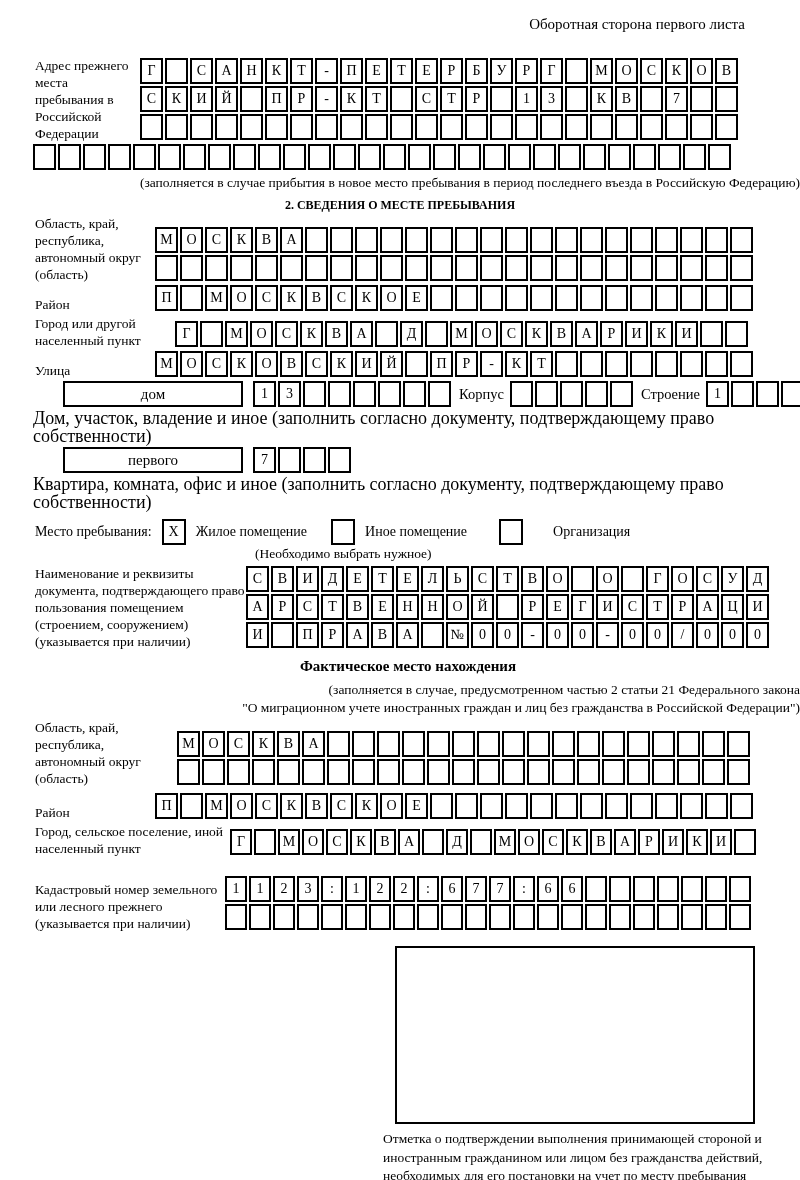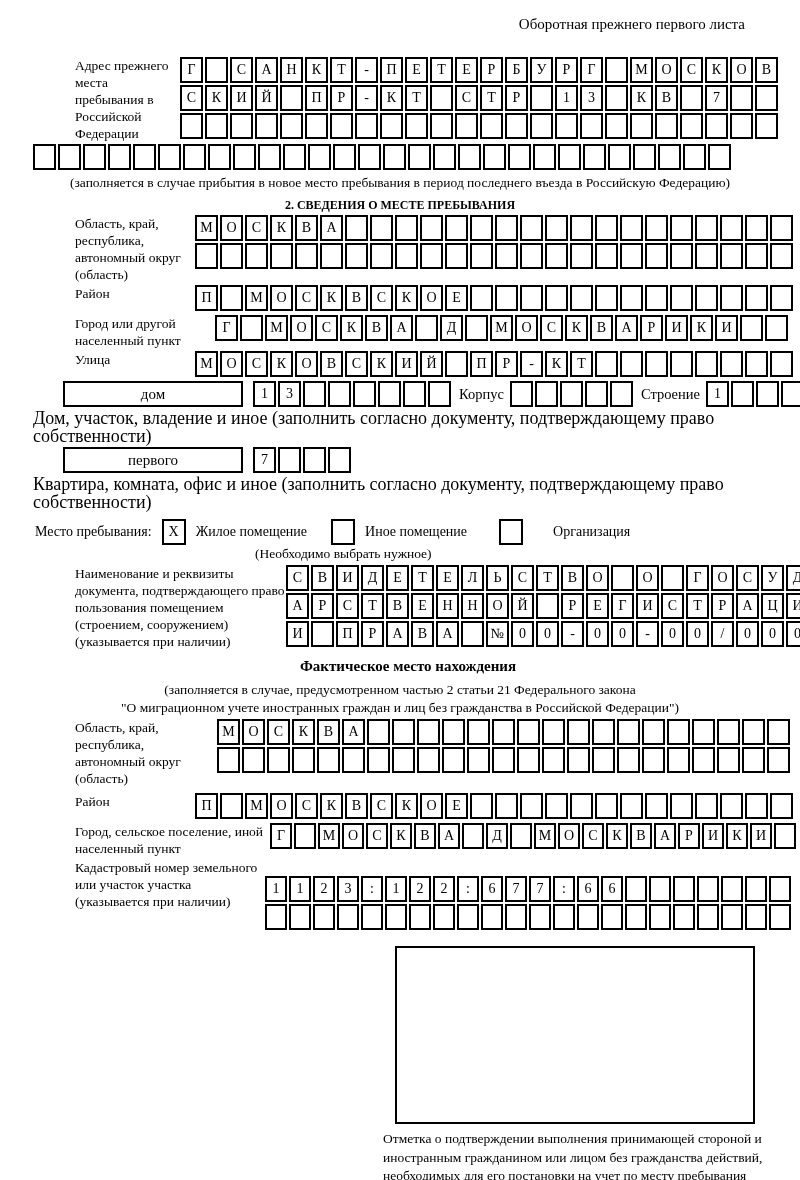--- a/index.html
+++ b/index.html
@@ -1,47 +1,47 @@
 <!DOCTYPE html>
 <html><head>
 <meta charset="utf-8">
 <style>
   html,body{margin:0;padding:0;background:#fff;}
   body{width:800px;height:1180px;overflow:hidden;font-family:"Liberation Serif","DejaVu Serif",serif;color:#000;}
   .hdr-note{margin-top:16px;margin-right:55px;text-align:right;font-size:15px;}
-  .frow{display:flex;align-items:flex-start;padding-left:40px;}
+  .frow{display:flex;align-items:flex-end;}
   .flabel{margin-left:35px;font-size:13.5px;line-height:17px;flex:none;}
   .w105{width:105px}.w120{width:120px}.w140{width:140px}.w211{width:211px}
   .w142{width:142px}.w195{width:195px}.w190{width:190px}
   .cells{font-size:0;white-space:nowrap;margin-bottom:2px;height:26px;}
   .cell{display:inline-block;width:19px;height:22px;border:2px solid #000;margin-right:2px;
         font-family:"Liberation Serif",serif;font-size:14px;line-height:22px;text-align:center;vertical-align:top;}
   .cells-sm .cell{width:18px;margin-right:2px;}
   .fullrow{margin-left:33px;margin-top:2px;}
-  .center-note{text-align:center;font-size:13.5px;line-height:18px;margin-top:4px;}
+  .center-note{text-align:right;font-size:13.5px;line-height:18px;margin-top:4px;}
   .sec-title{text-align:center;font-size:12px;font-weight:bold;margin-top:6px;margin-bottom:2px;}
   .sub-title{text-align:center;font-size:15px;font-weight:bold;margin-top:8px;padding-left:16px;}
   .mt2{margin-top:2px}
   .wbox{display:inline-block;height:22px;border:2px solid #000;text-align:center;
         font-size:15px;line-height:22px;vertical-align:top;}
   .houserow{margin-left:63px;margin-top:2px;font-size:0;white-space:nowrap;text-decoration:underline;}
   .houserow .inlbl{display:inline-block;font-size:14.5px;line-height:26px;vertical-align:top;margin:0 6px;}
   .caption{margin-left:33px;font-size:18px;line-height:18px;}
   .stayrow{margin-left:35px;margin-top:8px;font-size:0;white-space:nowrap;height:26px;}
   .stayrow .slbl{display:inline-block;font-size:14px;line-height:26px;vertical-align:top;}
   .ckbox{display:inline-block;width:20px;height:22px;border:2px solid #000;font-size:14px;line-height:22px;
          text-align:center;vertical-align:top;margin:0 10px;}
   .staynote{margin-left:255px;font-size:13.5px;line-height:18px;}
   .stamp-box{margin-left:395px;margin-top:14px;width:356px;height:174px;border:2px solid #000;}
   .stamp-cap{margin-left:383px;margin-top:6px;width:392px;font-size:13.5px;line-height:18.5px;}
 </style>
 </head>
 <body>
 
-<div class="hdr-note">Оборотная прежнего первого листа</div>
+<div class="hdr-note">Оборотная сторона первого листа</div>
 
 <div class="frow" style="margin-top:24px">
   <div class="flabel w105">Адрес прежнего места пребывания в Российской Федерации</div>
   <div>
     <div class="cells"><span class="cell">Г</span><span class="cell">&nbsp;</span><span class="cell">С</span><span class="cell">А</span><span class="cell">Н</span><span class="cell">К</span><span class="cell">Т</span><span class="cell">-</span><span class="cell">П</span><span class="cell">Е</span><span class="cell">Т</span><span class="cell">Е</span><span class="cell">Р</span><span class="cell">Б</span><span class="cell">У</span><span class="cell">Р</span><span class="cell">Г</span><span class="cell">&nbsp;</span><span class="cell">М</span><span class="cell">О</span><span class="cell">С</span><span class="cell">К</span><span class="cell">О</span><span class="cell">В</span></div>
     <div class="cells"><span class="cell">С</span><span class="cell">К</span><span class="cell">И</span><span class="cell">Й</span><span class="cell">&nbsp;</span><span class="cell">П</span><span class="cell">Р</span><span class="cell">-</span><span class="cell">К</span><span class="cell">Т</span><span class="cell">&nbsp;</span><span class="cell">С</span><span class="cell">Т</span><span class="cell">Р</span><span class="cell">&nbsp;</span><span class="cell">1</span><span class="cell">3</span><span class="cell">&nbsp;</span><span class="cell">К</span><span class="cell">В</span><span class="cell">&nbsp;</span><span class="cell">7</span><span class="cell">&nbsp;</span><span class="cell">&nbsp;</span></div>
     <div class="cells"><span class="cell">&nbsp;</span><span class="cell">&nbsp;</span><span class="cell">&nbsp;</span><span class="cell">&nbsp;</span><span class="cell">&nbsp;</span><span class="cell">&nbsp;</span><span class="cell">&nbsp;</span><span class="cell">&nbsp;</span><span class="cell">&nbsp;</span><span class="cell">&nbsp;</span><span class="cell">&nbsp;</span><span class="cell">&nbsp;</span><span class="cell">&nbsp;</span><span class="cell">&nbsp;</span><span class="cell">&nbsp;</span><span class="cell">&nbsp;</span><span class="cell">&nbsp;</span><span class="cell">&nbsp;</span><span class="cell">&nbsp;</span><span class="cell">&nbsp;</span><span class="cell">&nbsp;</span><span class="cell">&nbsp;</span><span class="cell">&nbsp;</span><span class="cell">&nbsp;</span></div>
   </div>
 </div>
 <div class="cells fullrow"><span class="cell">&nbsp;</span><span class="cell">&nbsp;</span><span class="cell">&nbsp;</span><span class="cell">&nbsp;</span><span class="cell">&nbsp;</span><span class="cell">&nbsp;</span><span class="cell">&nbsp;</span><span class="cell">&nbsp;</span><span class="cell">&nbsp;</span><span class="cell">&nbsp;</span><span class="cell">&nbsp;</span><span class="cell">&nbsp;</span><span class="cell">&nbsp;</span><span class="cell">&nbsp;</span><span class="cell">&nbsp;</span><span class="cell">&nbsp;</span><span class="cell">&nbsp;</span><span class="cell">&nbsp;</span><span class="cell">&nbsp;</span><span class="cell">&nbsp;</span><span class="cell">&nbsp;</span><span class="cell">&nbsp;</span><span class="cell">&nbsp;</span><span class="cell">&nbsp;</span><span class="cell">&nbsp;</span><span class="cell">&nbsp;</span><span class="cell">&nbsp;</span><span class="cell">&nbsp;</span></div>
@@ -124,21 +124,21 @@
   <div class="flabel w120">Район</div>
   <div class="cells"><span class="cell">П</span><span class="cell">&nbsp;</span><span class="cell">М</span><span class="cell">О</span><span class="cell">С</span><span class="cell">К</span><span class="cell">В</span><span class="cell">С</span><span class="cell">К</span><span class="cell">О</span><span class="cell">Е</span><span class="cell">&nbsp;</span><span class="cell">&nbsp;</span><span class="cell">&nbsp;</span><span class="cell">&nbsp;</span><span class="cell">&nbsp;</span><span class="cell">&nbsp;</span><span class="cell">&nbsp;</span><span class="cell">&nbsp;</span><span class="cell">&nbsp;</span><span class="cell">&nbsp;</span><span class="cell">&nbsp;</span><span class="cell">&nbsp;</span><span class="cell">&nbsp;</span></div>
 </div>
 
 <div class="frow mt2">
   <div class="flabel w195">Город, сельское поселение, иной населенный пункт</div>
   <div class="cells cells-sm"><span class="cell">Г</span><span class="cell">&nbsp;</span><span class="cell">М</span><span class="cell">О</span><span class="cell">С</span><span class="cell">К</span><span class="cell">В</span><span class="cell">А</span><span class="cell">&nbsp;</span><span class="cell">Д</span><span class="cell">&nbsp;</span><span class="cell">М</span><span class="cell">О</span><span class="cell">С</span><span class="cell">К</span><span class="cell">В</span><span class="cell">А</span><span class="cell">Р</span><span class="cell">И</span><span class="cell">К</span><span class="cell">И</span><span class="cell">&nbsp;</span></div>
 </div>
 
 <div class="frow mt2">
-  <div class="flabel w190">Кадастровый номер земельного или участок участка (указывается при наличии)</div>
+  <div class="flabel w190">Кадастровый номер земельного или лесного прежнего (указывается при наличии)</div>
   <div style="padding-top:17px">
     <div class="cells cells-sm"><span class="cell">1</span><span class="cell">1</span><span class="cell">2</span><span class="cell">3</span><span class="cell">:</span><span class="cell">1</span><span class="cell">2</span><span class="cell">2</span><span class="cell">:</span><span class="cell">6</span><span class="cell">7</span><span class="cell">7</span><span class="cell">:</span><span class="cell">6</span><span class="cell">6</span><span class="cell">&nbsp;</span><span class="cell">&nbsp;</span><span class="cell">&nbsp;</span><span class="cell">&nbsp;</span><span class="cell">&nbsp;</span><span class="cell">&nbsp;</span><span class="cell">&nbsp;</span></div>
     <div class="cells cells-sm"><span class="cell">&nbsp;</span><span class="cell">&nbsp;</span><span class="cell">&nbsp;</span><span class="cell">&nbsp;</span><span class="cell">&nbsp;</span><span class="cell">&nbsp;</span><span class="cell">&nbsp;</span><span class="cell">&nbsp;</span><span class="cell">&nbsp;</span><span class="cell">&nbsp;</span><span class="cell">&nbsp;</span><span class="cell">&nbsp;</span><span class="cell">&nbsp;</span><span class="cell">&nbsp;</span><span class="cell">&nbsp;</span><span class="cell">&nbsp;</span><span class="cell">&nbsp;</span><span class="cell">&nbsp;</span><span class="cell">&nbsp;</span><span class="cell">&nbsp;</span><span class="cell">&nbsp;</span><span class="cell">&nbsp;</span></div>
   </div>
 </div>
 
 <div class="stamp-box"></div>
 <div class="stamp-cap">Отметка о подтверждении выполнения принимающей стороной и иностранным гражданином или лицом без гражданства действий, необходимых для его постановки на учет по месту пребывания</div>
 
 </body></html>

